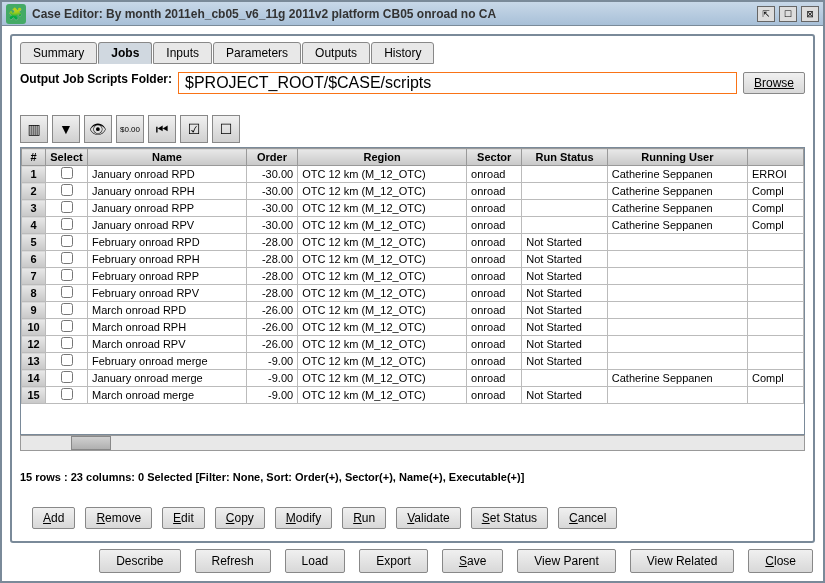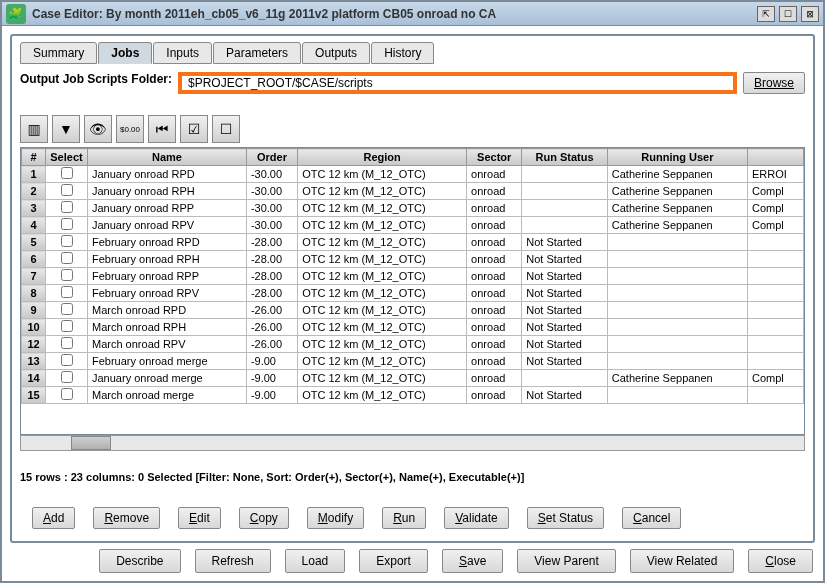--- a/index.html
+++ b/index.html
@@ -10,35 +10,35 @@
 .titlebar-text { flex: 1; font-weight: bold; color: #333; font-size: 12px; }
 .window-controls { display: flex; gap: 4px; }
 .win-btn { width: 18px; height: 16px; border: 1px solid #666; background: #ddd; font-size: 9px; display: flex; align-items: center; justify-content: center; cursor: pointer; }
 .content { flex: 1; padding: 8px; display: flex; flex-direction: column; overflow: hidden; }
 .inner-panel { flex: 1; border: 2px solid #7a8a99; border-radius: 3px; padding: 6px 8px 8px 8px; display: flex; flex-direction: column; overflow: hidden; }
 .tabs { display: flex; gap: 1px; margin-bottom: 8px; }
 .tab { padding: 3px 12px; border: 1px solid #888; background: #e8e8e8; cursor: pointer; font-size: 12px; border-radius: 3px 3px 0 0; }
 .tab.active { background: #d0d8e0; font-weight: bold; border-bottom: 1px solid #d0d8e0; }
 .folder-row { display: flex; align-items: flex-start; gap: 6px; margin-bottom: 21px; }
 .folder-label { font-weight: bold; font-size: 12px; }
-.folder-input { flex: 1; padding: 3px 6px; border: 4px solid #f97316; background: #fff; font-size: 12px; height: 22px; }
+.folder-input { flex: 1; padding: 3px 6px; border: 1px solid #f97316; background: #fff; font-size: 16px; height: 22px; }
 .btn { padding: 3px 10px; border: 1px solid #888; background: linear-gradient(#f0f0f0,#d8d8d8); cursor: pointer; font-size: 12px; border-radius: 2px; }
 .toolbar { display: flex; gap: 4px; margin-bottom: 4px; align-items: center; }
 .tbtn { width: 28px; height: 28px; border: 1px solid #888; background: linear-gradient(#f0f0f0,#d0d0d0); cursor: pointer; display: flex; align-items: center; justify-content: center; font-size: 14px; }
 .grid-wrap { flex: 1; border: 1px solid #7a8a99; overflow: auto; background: #fff; min-height: 0; }
 table { border-collapse: collapse; width: 100%; font-size: 11px; }
 th { background: linear-gradient(#e8e8e8,#c8c8c8); border: 1px solid #999; padding: 2px 4px; font-weight: bold; text-align: center; position: sticky; top: 0; }
 td { border: 1px solid #bbb; padding: 1px 4px; white-space: nowrap; height: 17px; }
 td.rowhead { background: linear-gradient(#e8e8e8,#c8c8c8); font-weight: bold; text-align: center; width: 24px; }
 td.sel { text-align: center; width: 42px; }
-td.order { }
+td.order { text-align: right; }
 .scrollbar-area { height: 16px; border: 1px solid #999; background: #e8e8e8; margin-top: 0; position: relative; }
 .scroll-thumb { position: absolute; left: 50px; top: 0; width: 40px; height: 14px; background: linear-gradient(#d0d0d0,#b0b0b0); border: 1px solid #888; }
 .status { font-weight: bold; font-size: 11px; padding: 20px 0; }
-.btn-row { display: flex; gap: 18px; padding: 4px 12px; }
+.btn-row { display: flex; gap: 10px; padding: 4px 12px; }
 .bottom-row { display: flex; gap: 14px; justify-content: flex-end; padding: 6px 2px 0 2px; }
 .bottom-row .btn { padding: 4px 16px; }
 input[type=checkbox] { width: 12px; height: 12px; }
 .u { text-decoration: underline; }
 </style>
 </head>
 <body>
 
 <div class="window">
   <div class="titlebar">

